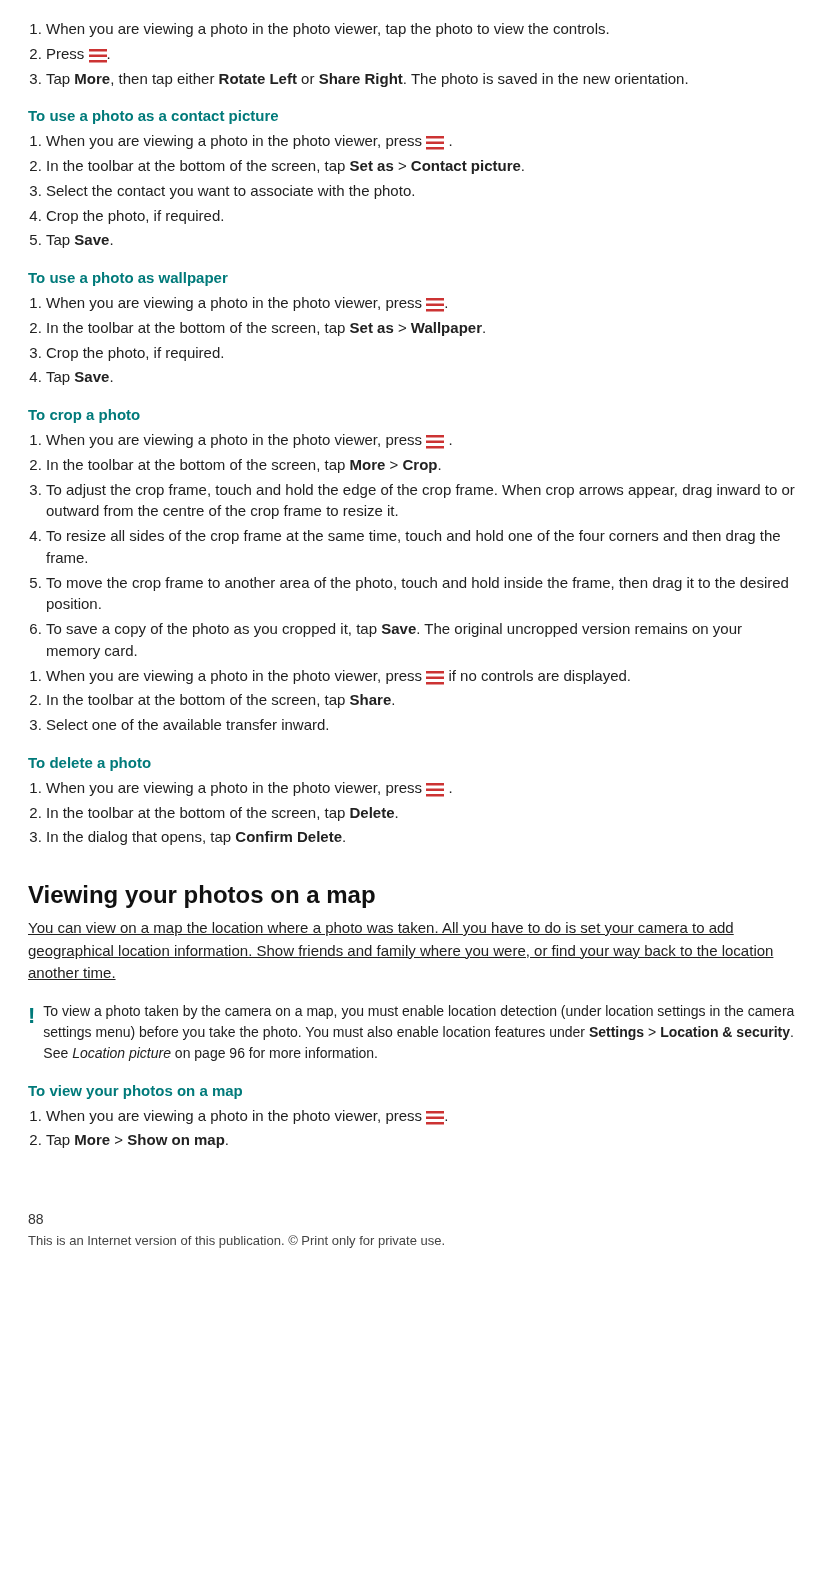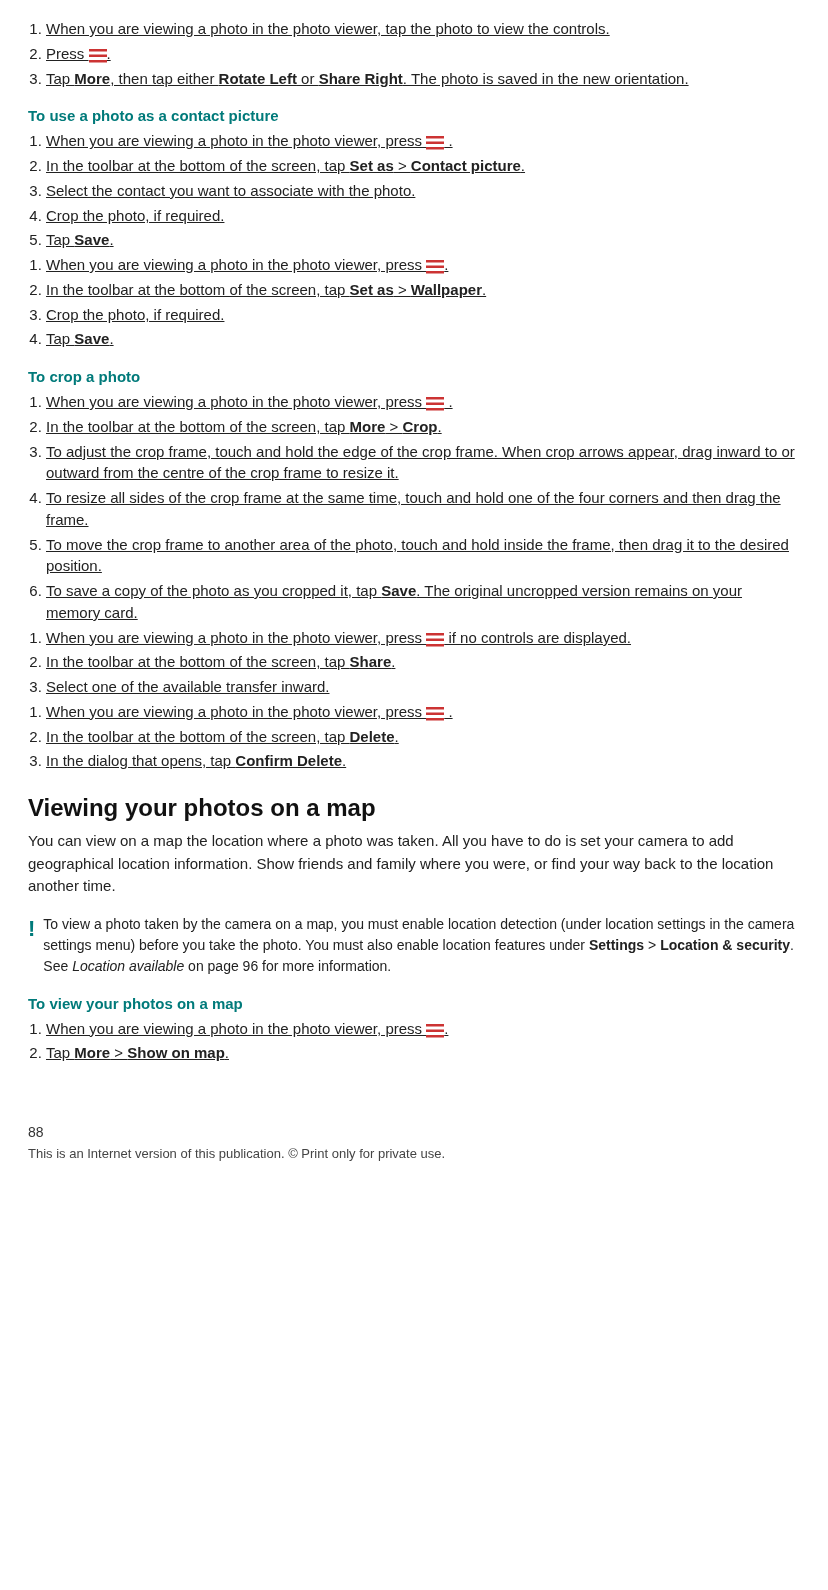--- a/index.html
+++ b/index.html
@@ -22,41 +22,40 @@
     .section-heading-first {
       margin-top: 0;
     }
     ol {
       margin-left: 18px;
       margin-bottom: 0;
     }
     ol li {
       margin-bottom: 3px;
       line-height: 1.45;
-      text-decoration: underline;
     }
     .bold { font-weight: bold; }
     .italic { font-style: italic; }
     .menu-icon {
       display: inline-block;
       width: 18px;
       height: 14px;
       vertical-align: middle;
       position: relative;
       top: -1px;
     }
     .menu-icon svg {
       width: 18px;
       height: 14px;
     }
     .big-heading {
       font-size: 24px;
       font-weight: bold;
       color: #111;
-      margin-top: 22px;
+      margin-top: 33px;
       margin-bottom: 8px;
     }
     .note-block {
       display: flex;
       align-items: flex-start;
       margin: 14px 0 14px 0;
       gap: 8px;
     }
     .note-icon {
       color: #007a7a;
@@ -78,20 +77,21 @@
       color: #444;
     }
     .page-number {
       font-size: 14px;
       color: #333;
       margin-bottom: 6px;
     }
     p.body-text {
       line-height: 1.5;
       margin-bottom: 16px;
+      text-decoration: underline;
     }
   </style>
 </head>
 <body>
 
 <div>
 
   <div>
     <ol>
       <li>When you are viewing a photo in the photo viewer, tap the photo to view the controls.</li>
@@ -113,20 +113,21 @@
               <rect x="0" y="11" width="18" height="2.5" fill="#cc3333"></rect>
             </svg></span> .</li>
       <li>In the toolbar at the bottom of the screen, tap <span class="bold">Set as</span> &gt; <span class="bold">Contact picture</span>.</li>
       <li>Select the contact you want to associate with the photo.</li>
       <li>Crop the photo, if required.</li>
       <li>Tap <span class="bold">Save</span>.</li>
     </ol>
   </div>
 
   <div>
+    <div class="section-heading">To use a photo as wallpaper</div>
     <ol>
       <li>When you are viewing a photo in the photo viewer, press <span class="menu-icon"><svg viewBox="0 0 18 14" xmlns="http://www.w3.org/2000/svg">
               <rect x="0" y="0" width="18" height="2.5" fill="#cc3333"></rect>
               <rect x="0" y="5.5" width="18" height="2.5" fill="#cc3333"></rect>
               <rect x="0" y="11" width="18" height="2.5" fill="#cc3333"></rect>
             </svg></span>.</li>
       <li>In the toolbar at the bottom of the screen, tap <span class="bold">Set as</span> &gt; <span class="bold">Wallpaper</span>.</li>
       <li>Crop the photo, if required.</li>
       <li>Tap <span class="bold">Save</span>.</li>
     </ol>
@@ -154,39 +155,40 @@
               <rect x="0" y="0" width="18" height="2.5" fill="#cc3333"></rect>
               <rect x="0" y="5.5" width="18" height="2.5" fill="#cc3333"></rect>
               <rect x="0" y="11" width="18" height="2.5" fill="#cc3333"></rect>
             </svg></span> if no controls are displayed.</li>
       <li>In the toolbar at the bottom of the screen, tap <span class="bold">Share</span>.</li>
       <li>Select one of the available transfer inward.</li>
     </ol>
   </div>
 
   <div>
+    <div class="section-heading">To delete a photo</div>
     <ol>
       <li>When you are viewing a photo in the photo viewer, press <span class="menu-icon"><svg viewBox="0 0 18 14" xmlns="http://www.w3.org/2000/svg">
               <rect x="0" y="0" width="18" height="2.5" fill="#cc3333"></rect>
               <rect x="0" y="5.5" width="18" height="2.5" fill="#cc3333"></rect>
               <rect x="0" y="11" width="18" height="2.5" fill="#cc3333"></rect>
             </svg></span> .</li>
       <li>In the toolbar at the bottom of the screen, tap <span class="bold">Delete</span>.</li>
       <li>In the dialog that opens, tap <span class="bold">Confirm Delete</span>.</li>
     </ol>
   </div>
 
   <div>
     <div class="big-heading">Viewing your photos on a map</div>
     <p class="body-text">You can view on a map the location where a photo was taken. All you have to do is set your camera to add geographical location information. Show friends and family where you were, or find your way back to the location another time.</p>
 
     <div class="note-block">
       <div class="note-icon">!</div>
       <div class="note-text">
-        To view a photo taken by the camera on a map, you must enable location detection (under location settings in the camera settings menu) before you take the photo. You must also enable location features under <span class="bold">Settings</span> &gt; <span class="bold">Location &amp; security</span>. See <span class="italic">Location available</span> on page 96 for more information.
+        To view a photo taken by the camera on a map, you must enable location detection (under location settings in the camera settings menu) before you take the photo. You must also enable location features under <span class="bold">Settings</span> &gt; <span class="bold">Location &amp; security</span>. See <span class="italic">Location picture</span> on page 96 for more information.
       </div>
     </div>
 
     <div>
       <div class="section-heading">To view your photos on a map</div>
       <ol>
         <li>When you are viewing a photo in the photo viewer, press <span class="menu-icon"><svg viewBox="0 0 18 14" xmlns="http://www.w3.org/2000/svg">
                 <rect x="0" y="0" width="18" height="2.5" fill="#cc3333"></rect>
                 <rect x="0" y="5.5" width="18" height="2.5" fill="#cc3333"></rect>
                 <rect x="0" y="11" width="18" height="2.5" fill="#cc3333"></rect>

